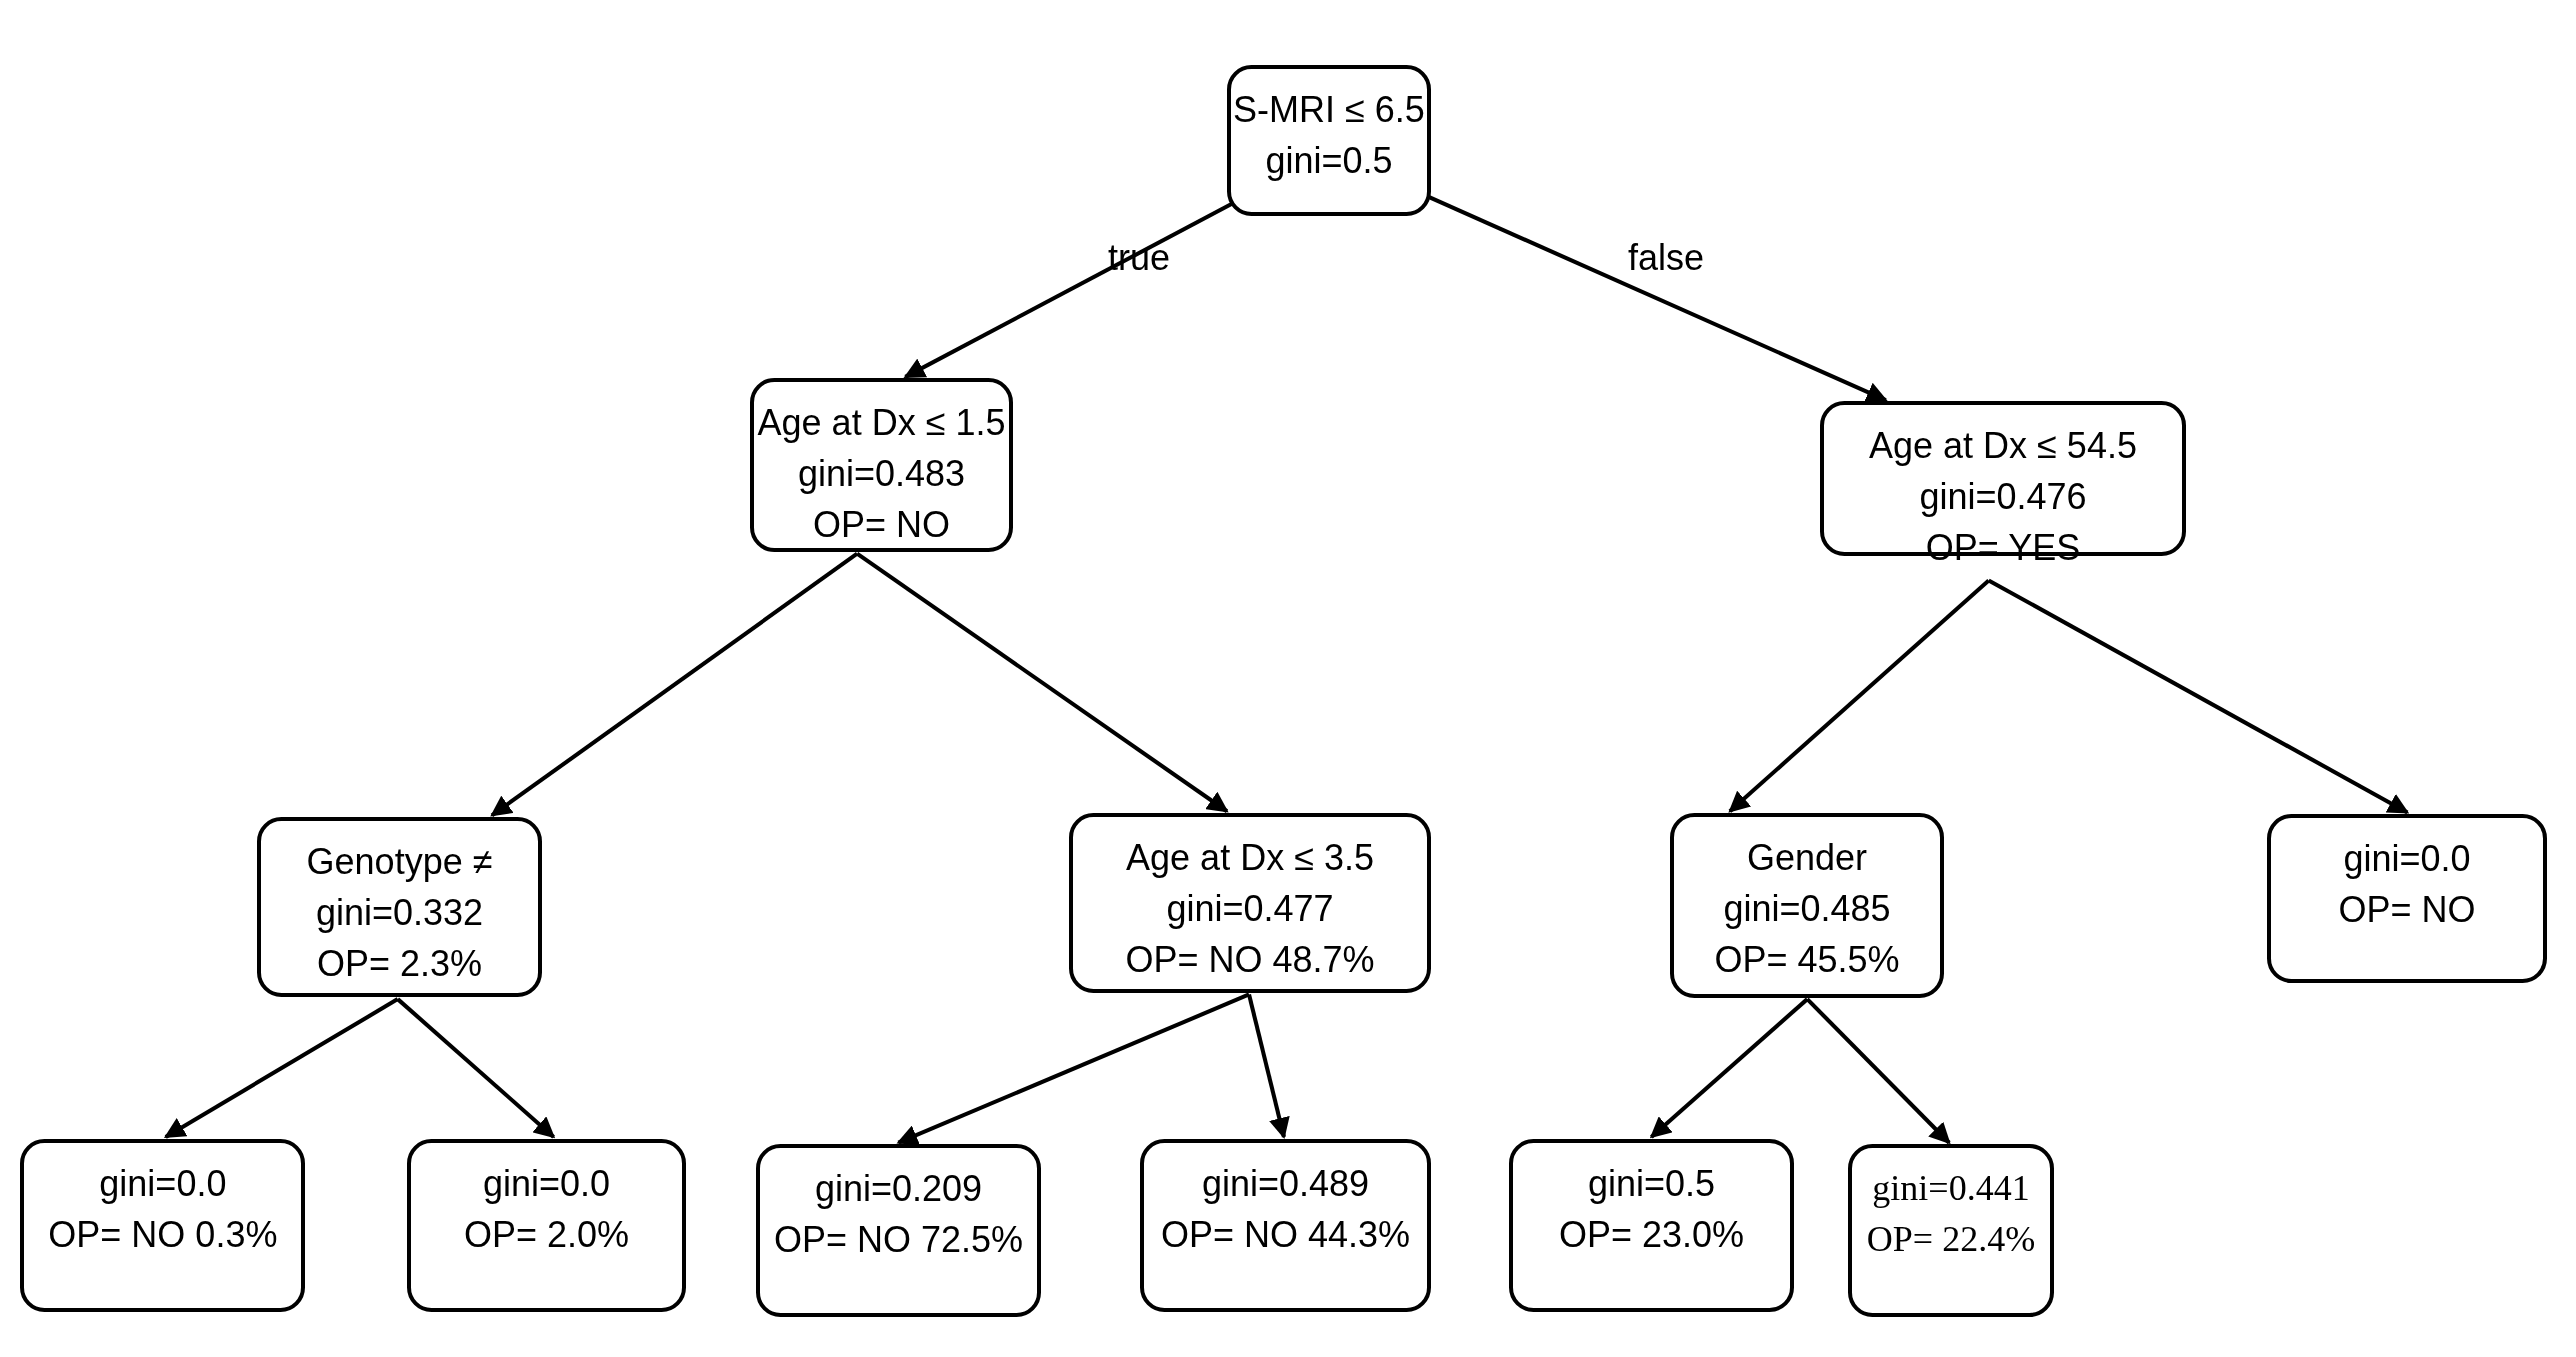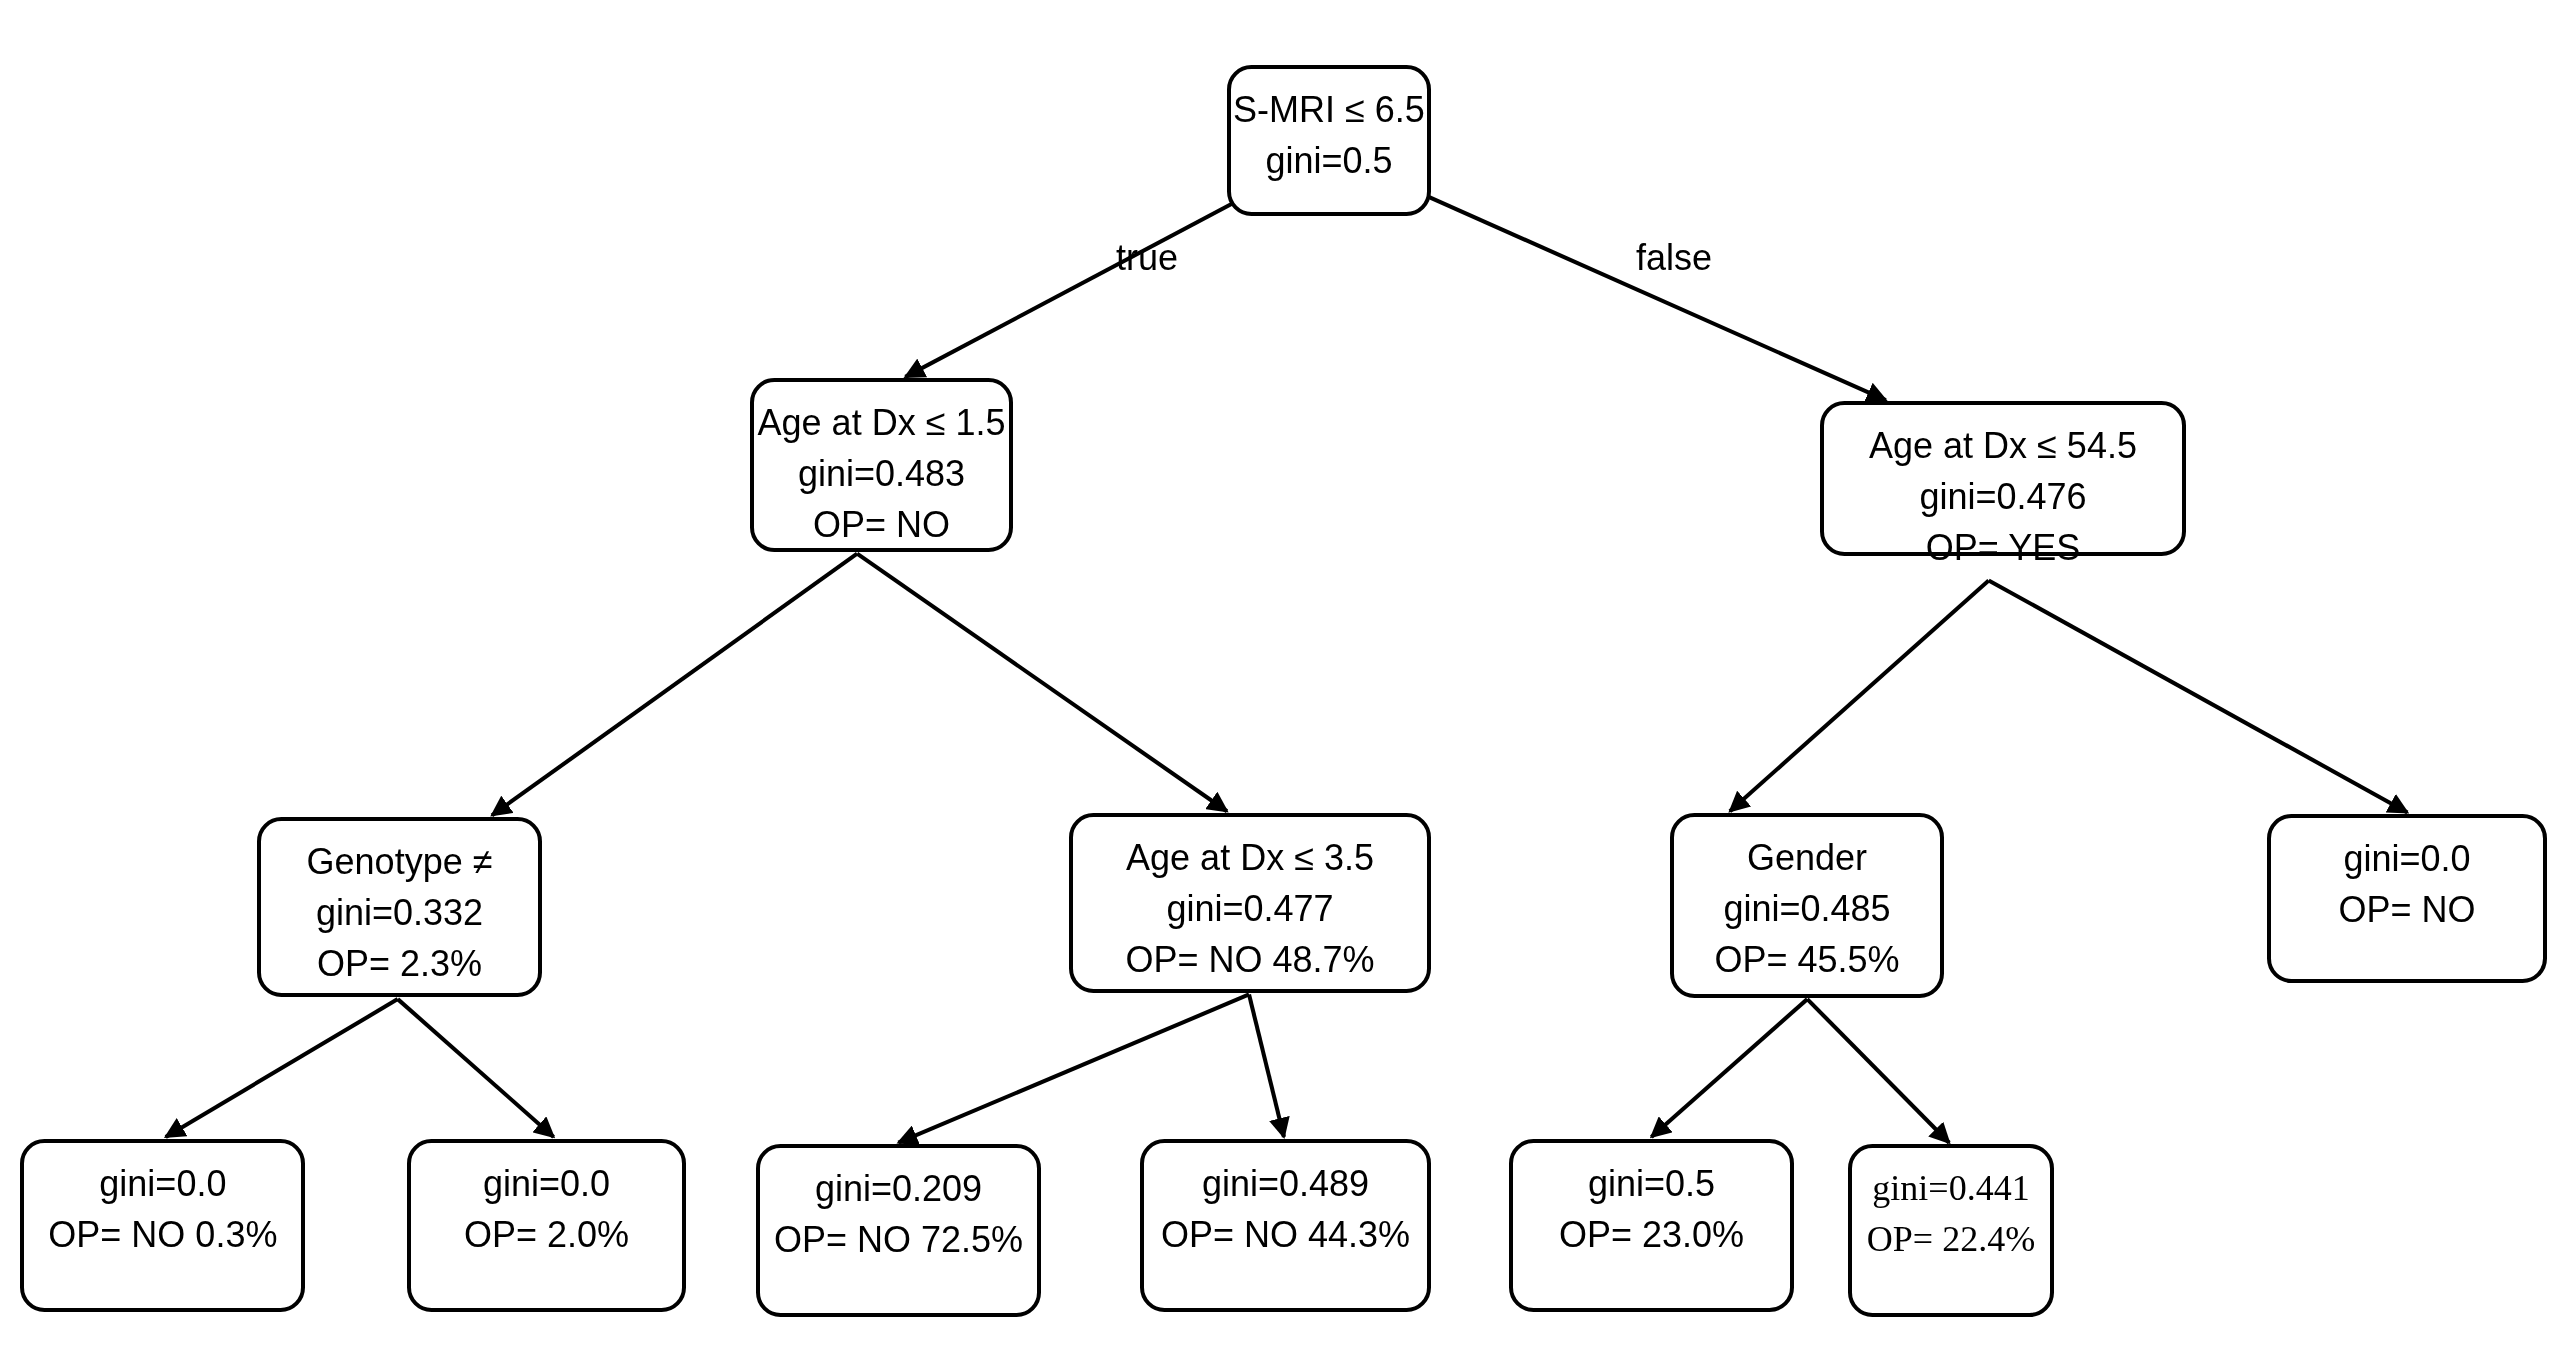--- a/index.html
+++ b/index.html
@@ -3,21 +3,21 @@
 <meta charset="utf-8">
 <style>
   html,body{margin:0;padding:0;background:#ffffff;}
   body{width:2576px;height:1358px;font-family:"Liberation Sans",sans-serif;color:#000;}
   #canvas{position:relative;width:2576px;height:1358px;overflow:hidden;background:#fff;}
   svg.edges{position:absolute;left:0;top:0;width:2576px;height:1358px;pointer-events:none;}
   .node{position:absolute;box-sizing:border-box;border:4.1px solid #000;border-radius:24.4px;background:#fff;
         display:flex;flex-direction:column;align-items:center;justify-content:flex-start;
         padding-top:15px;}
   .node .ln{font-size:36px;line-height:1.42;white-space:nowrap;color:#000;}
-  .edge-label{position:absolute;font-size:36px;line-height:1;color:#000;white-space:nowrap;margin-left:8px;}
+  .edge-label{position:absolute;font-size:36px;line-height:1;color:#000;white-space:nowrap;}
 </style>
 </head>
 <body>
 
 <div id="canvas">
   <svg class="edges" viewBox="0 0 4430 2335" xmlns="http://www.w3.org/2000/svg">
     <defs>
       <marker id="arrow" viewBox="0 0 10 10" refX="9" refY="5" markerWidth="5.2" markerHeight="5.2" orient="auto-start-reverse">
         <path d="M 0 0 L 10 5 L 0 10 z" fill="#000"></path>
       </marker>

